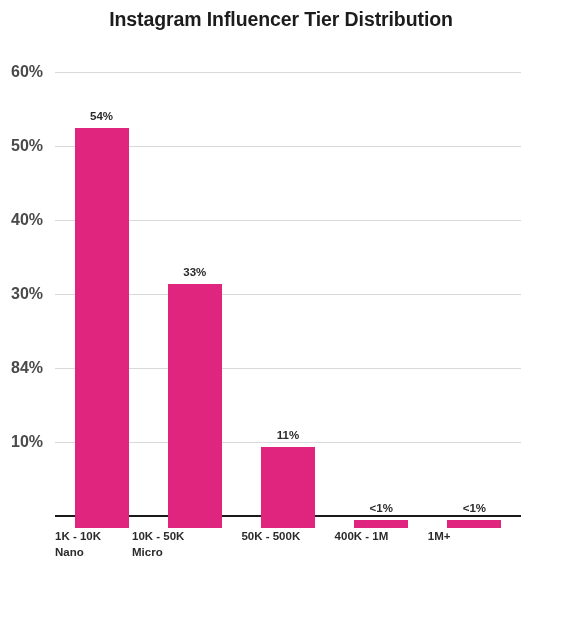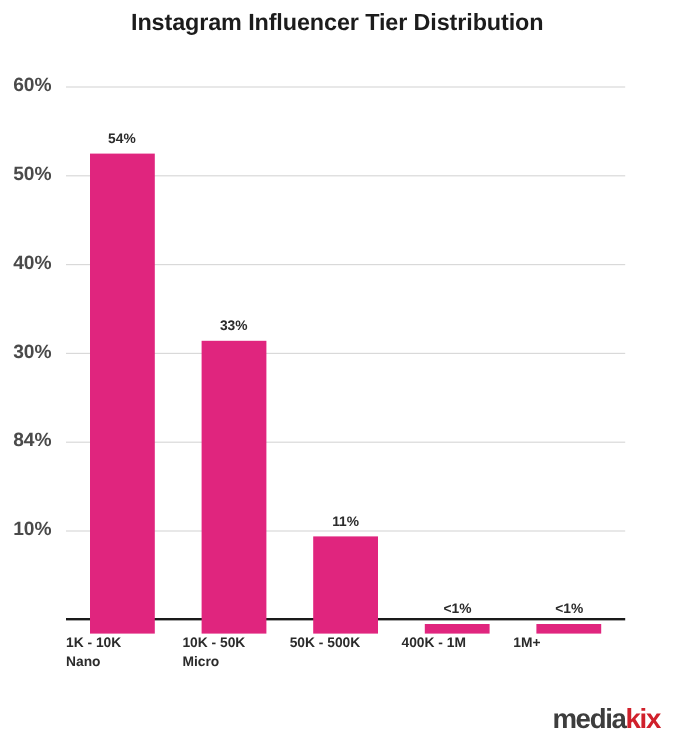--- a/index.html
+++ b/index.html
@@ -185,23 +185,20 @@
         <div class="bar-value" style="bottom: 14px;">&lt;1%</div>
       </div>
       <div class="bar-slot" style="left: 427.8px; width: 93.2px;">
         <div class="bar" style="height: 8px; background: rgb(224, 37, 126);"></div>
         <div class="bar-value" style="bottom: 14px;">&lt;1%</div>
       </div>
     </div>
 
   <div id="xlabels-layer">
       <div class="cat-label" style="left: 55px; width: 93.2px;"><span>1K - 10K</span><span class="cat-line2">Nano</span></div>
-      <div class="cat-label" style="left: 152px; width: 93.2px;"><span>10K - 50K</span><span class="cat-line2">Micro</span></div>
+      <div class="cat-label" style="left: 132px; width: 93.2px;"><span>10K - 50K</span><span class="cat-line2">Micro</span></div>
       <div class="cat-label" style="left: 241.4px; width: 93.2px;"><span>50K - 500K</span></div>
       <div class="cat-label" style="left: 334.6px; width: 93.2px;"><span>400K - 1M</span></div>
       <div class="cat-label" style="left: 427.8px; width: 93.2px;"><span>1M+</span></div>
     </div>
 
-  <div id="brand-logo">
-    <span class="logo-media">media</span><span class="logo-kix">kix</span>
-  </div>
 
 </div>
 
 </body></html>

